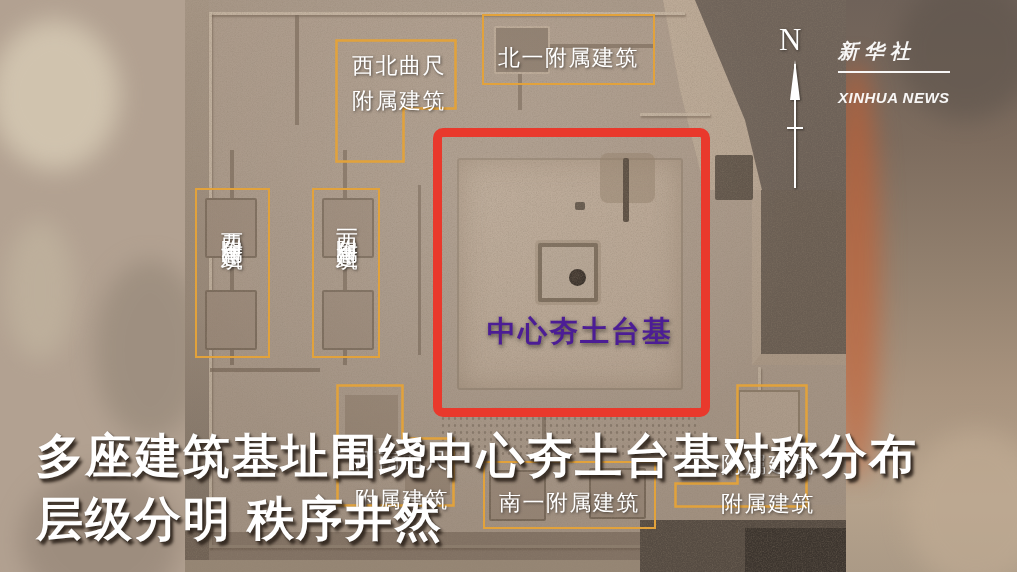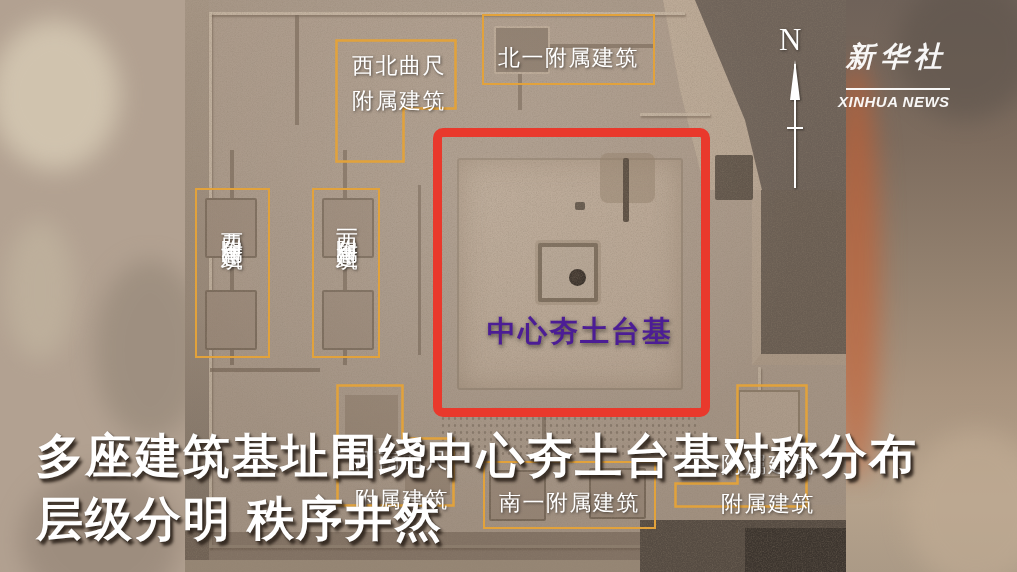--- a/index.html
+++ b/index.html
@@ -32,24 +32,24 @@
           border:9px solid #e9392c;border-radius:10px;z-index:6;}
   #center-label{position:absolute;left:470px;top:312px;width:220px;text-align:center;color:#4c1d95;
           font-family:"Liberation Serif","DejaVu Serif",serif;font-size:29px;letter-spacing:2px;
           font-weight:600;text-shadow:1px 2px 4px rgba(0,0,0,.55);z-index:7;white-space:nowrap;}
   .caption{position:absolute;left:36px;color:#fff;font-weight:700;font-size:47px;letter-spacing:2px;
            text-shadow:3px 4px 3px rgba(45,36,28,.9),1px 1px 2px rgba(45,36,28,.8);
            z-index:8;white-space:nowrap;}
   #compass-n{position:absolute;left:779px;top:22px;color:#fff;font-family:"Liberation Serif",serif;
              font-size:31px;z-index:9;text-shadow:1px 1px 3px rgba(0,0,0,.5);}
   #logo{position:absolute;left:838px;top:38px;z-index:9;color:rgba(255,255,255,.95);font-style:italic;}
-  #logo .cn{font-size:28px;font-weight:700;letter-spacing:6px;white-space:nowrap;
+  #logo .cn{font-size:20px;font-weight:700;letter-spacing:6px;white-space:nowrap;
             font-family:"Liberation Serif","DejaVu Serif",serif;
-            border-bottom:2px solid rgba(255,255,255,.95);padding-bottom:12px;margin-left:8px;}
-  #logo .en{font-size:15px;font-weight:700;letter-spacing:.5px;margin-top:3px;
+            border-bottom:2px solid rgba(255,255,255,.95);padding-bottom:6px;}
+  #logo .en{font-size:15px;font-weight:700;letter-spacing:.5px;margin-top:16px;
             font-family:"Liberation Sans",sans-serif;}
 </style>
 </head>
 <body>
 
 <div id="frame">
 
   <div class="blur-strip" style="left:0;width:185px;background:linear-gradient(180deg,#cfc2ae 0%,#bdaf9c 16%,#a99b8c 38%,#a2958a 60%,#a29483 80%,#94old 100%,#94867a 100%);">
     <div class="blob" style="left:-10px;top:20px;width:130px;height:150px;background:#d8ccb6;opacity:.8;"></div>
     <div class="blob" style="left:5px;top:220px;width:70px;height:140px;background:#c2b5a0;opacity:.7;"></div>

